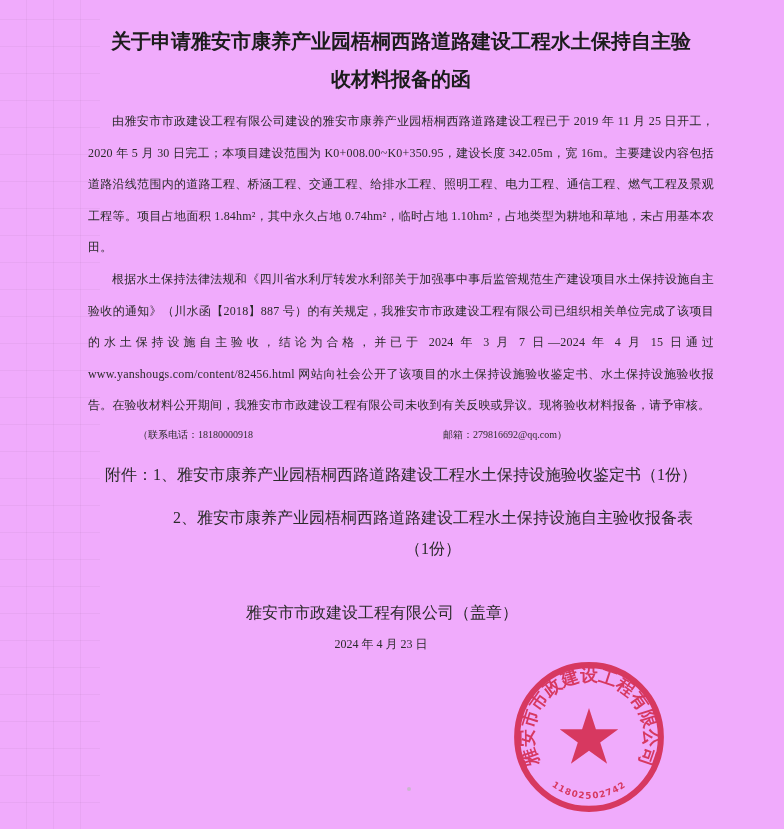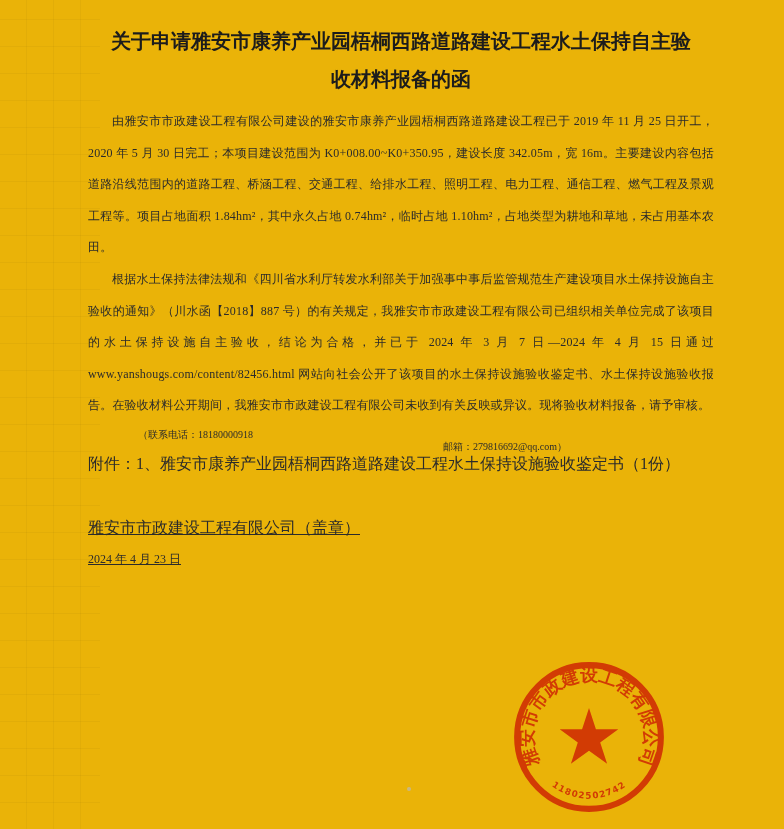--- a/index.html
+++ b/index.html
@@ -1,20 +1,20 @@
 <!DOCTYPE html>
 <html lang="zh"><head>
 <meta charset="utf-8">
 <style>
   html, body { margin: 0; padding: 0; background: #ffffff; }
   .page {
     position: relative;
     width: 784px;
     height: 829px;
-    background: #eab308;
+    background: #f0abfc;
     overflow: hidden;
     font-family: "Liberation Serif", "DejaVu Serif", serif;
     color: #2b2b2b;
   }
   .scan-grid {
     position: absolute; left: 0; top: 0; width: 100px; height: 100%;
     background-image:
       repeating-linear-gradient(0deg, rgba(0,0,0,0) 0 26px, rgba(0,0,0,0.035) 26px 27px),
       repeating-linear-gradient(90deg, rgba(0,0,0,0) 0 26px, rgba(0,0,0,0.035) 26px 27px);
     pointer-events: none;
@@ -48,32 +48,32 @@
     letter-spacing: 0.2px;
   }
   .contact {
     position: relative;
     margin: 0;
     font-size: 10px;
     line-height: 26px;
     height: 26px;
   }
   .contact .phone { margin-left: 50px; }
-  .contact .email { position: absolute; left: 355px; top: 12px; }
+  .contact .email { position: absolute; left: 355px; top: 0; }
   .attach1, .attach2 {
-    margin: 0;
+    margin: 11px;
     font-size: 16px;
     line-height: 31.6px;
+    text-align: center;
   }
   .attach2 { padding-left: 64px; }
   .sig {
     margin-top: 32px;
     padding-right: 38px;
-    text-align: left;
-    text-decoration: underline;
+    text-align: center;
   }
   .sig-company {
     margin: 0;
     font-size: 16px;
     line-height: 32px;
   }
   .sig-date {
     margin: 0;
     padding-right: 2px;
     font-size: 12px;
@@ -119,20 +119,21 @@
 
     <p class="para">由雅安市市政建设工程有限公司建设的雅安市康养产业园梧桐西路道路建设工程已于 2019 年 11 月 25 日开工，2020 年 5 月 30 日完工；本项目建设范围为 K0+008.00~K0+350.95，建设长度 342.05m，宽 16m。主要建设内容包括道路沿线范围内的道路工程、桥涵工程、交通工程、给排水工程、照明工程、电力工程、通信工程、燃气工程及景观工程等。项目占地面积 1.84hm²，其中永久占地 0.74hm²，临时占地 1.10hm²，占地类型为耕地和草地，未占用基本农田。</p>
     <p class="para">根据水土保持法律法规和《四川省水利厅转发水利部关于加强事中事后监管规范生产建设项目水土保持设施自主验收的通知》（川水函【2018】887 号）的有关规定，我雅安市市政建设工程有限公司已组织相关单位完成了该项目的水土保持设施自主验收，结论为合格，并已于 2024 年 3 月 7 日—2024 年 4 月 15 日通过 www.yanshougs.com/content/82456.html 网站向社会公开了该项目的水土保持设施验收鉴定书、水土保持设施验收报告。在验收材料公开期间，我雅安市市政建设工程有限公司未收到有关反映或异议。现将验收材料报备，请予审核。</p>
 
     <p class="contact">
       <span class="phone">（联系电话：18180000918</span>
       <span class="email">邮箱：279816692@qq.com）</span>
     </p>
 
     <p class="attach1"><span>附件：</span><span>1、雅安市康养产业园梧桐西路道路建设工程水土保持设施验收鉴定书（1份）</span></p>
+    <p class="attach2">2、雅安市康养产业园梧桐西路道路建设工程水土保持设施自主验收报备表（1份）</p>
 
     <div class="sig">
       <p class="sig-company">雅安市市政建设工程有限公司（盖章）</p>
       <p class="sig-date">2024 年 4 月 23 日</p>
     </div>
   </div>
 
   <div class="seal">
     <svg viewBox="0 0 180 180" aria-hidden="true">
       <defs>

